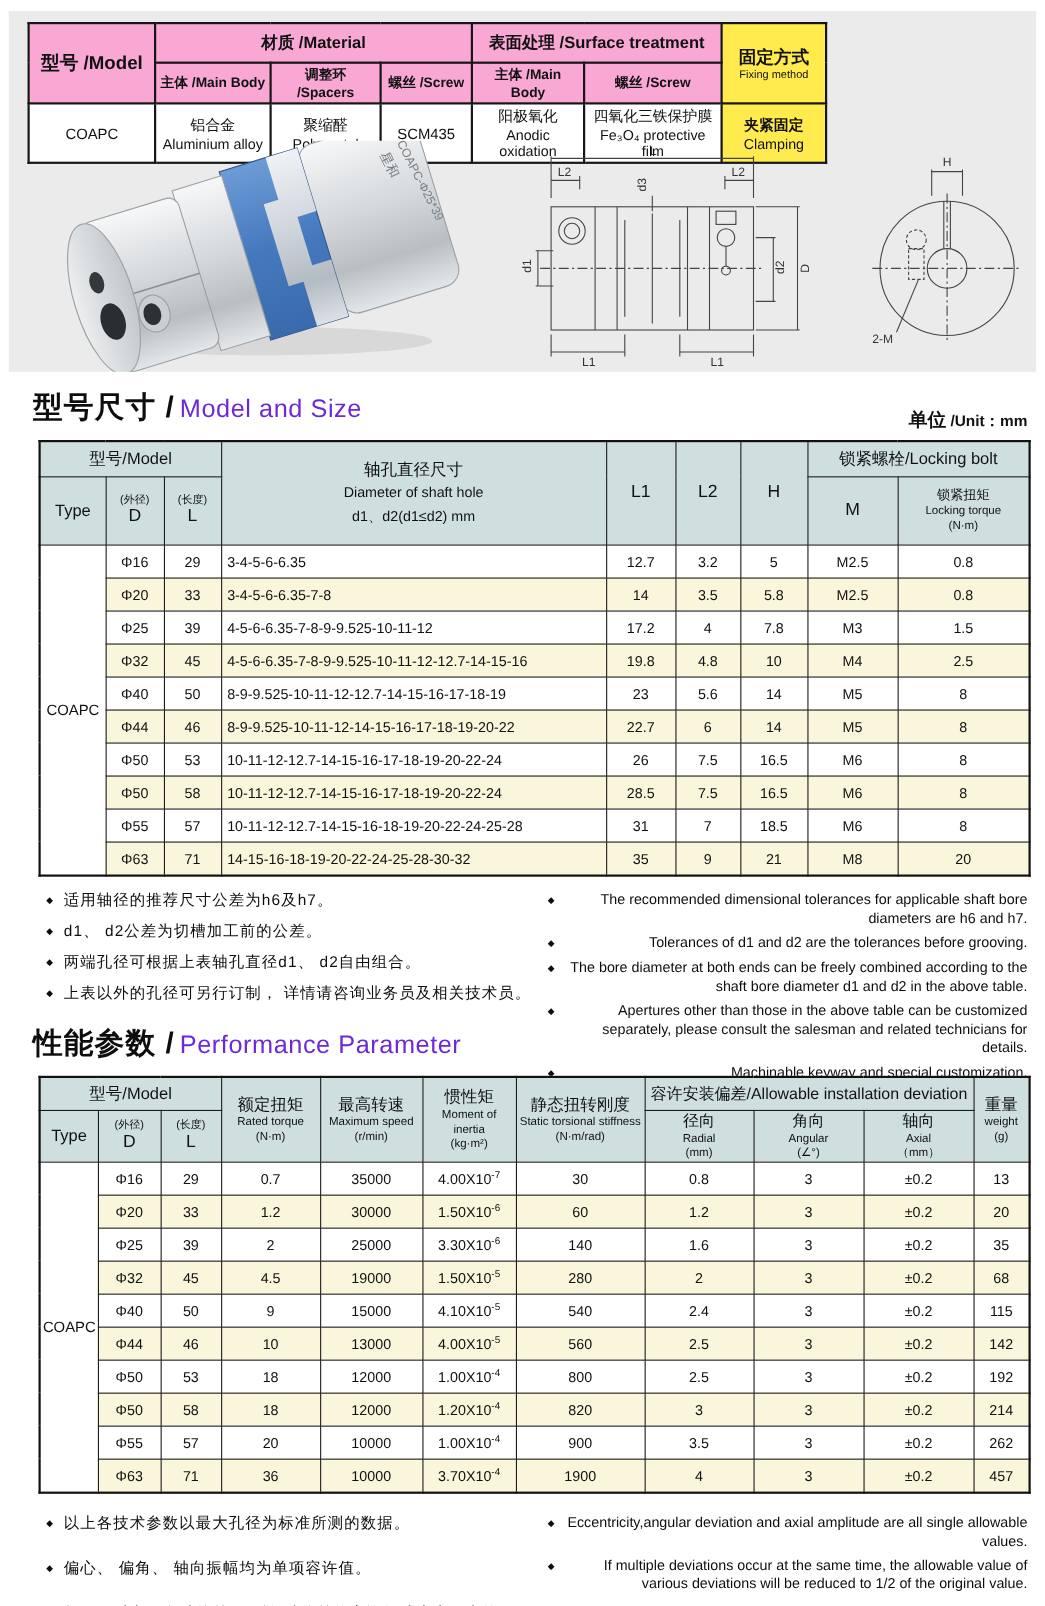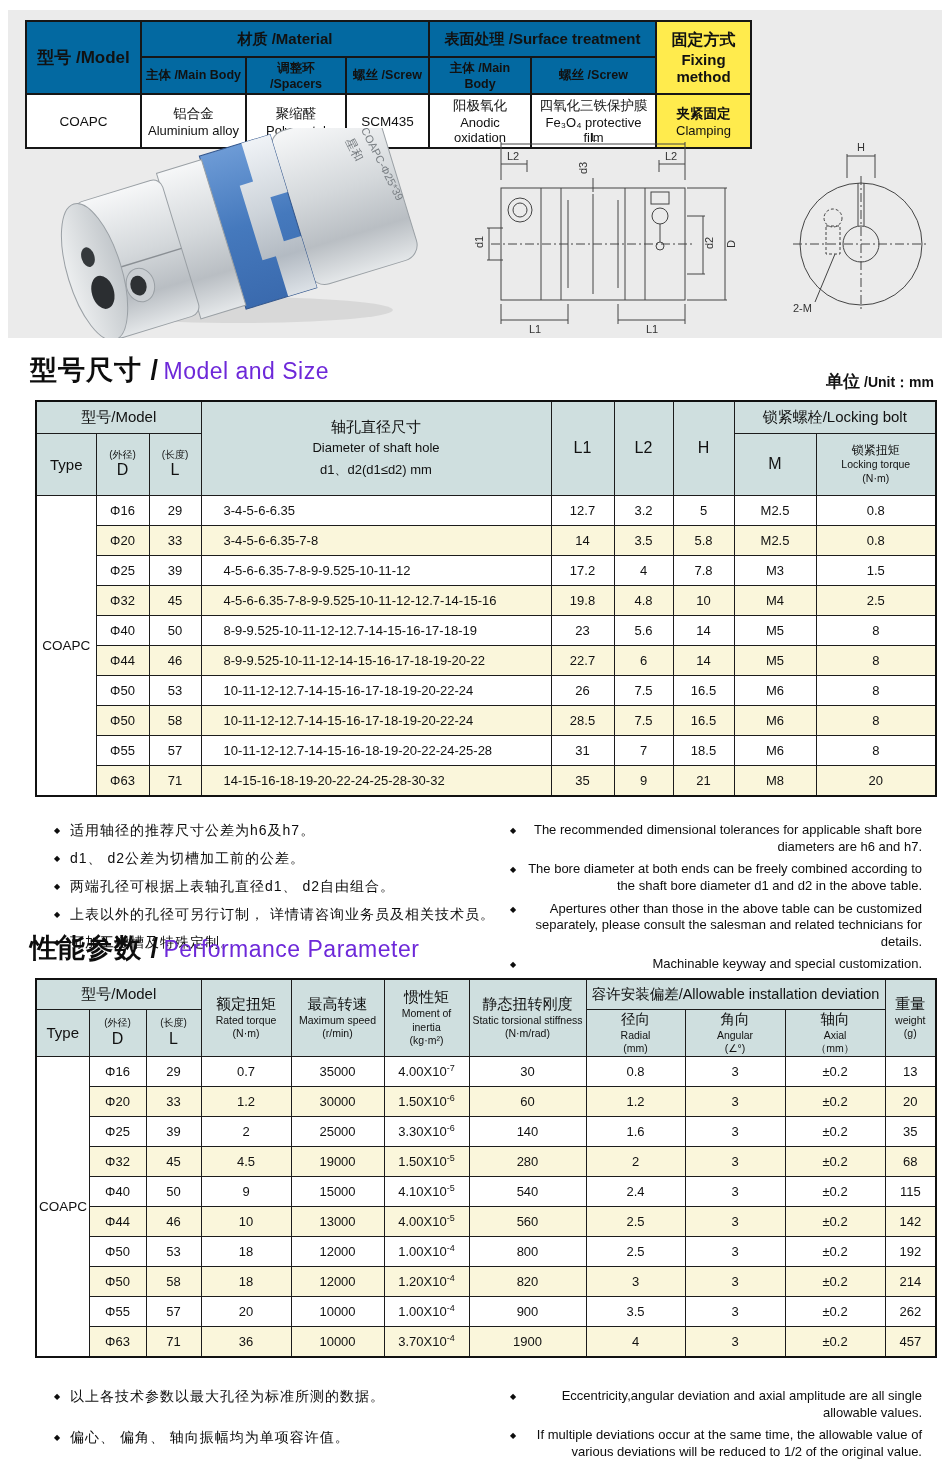--- a/index.html
+++ b/index.html
@@ -6,30 +6,30 @@
   body{
     width:950px;height:1460px;position:relative;background:#ffffff;
     font-family:"Liberation Sans","DejaVu Sans",sans-serif;color:#111;
     -webkit-font-smoothing:antialiased;
   }
   
   .gray-panel{position:absolute;left:8px;top:10px;width:934px;height:328px;background:#ebebeb;}
   
   .top-table{position:absolute;left:17px;top:10px;border-collapse:collapse;table-layout:fixed;background:#fff;}
   .top-table td{border:2px solid #161616;text-align:center;vertical-align:middle;padding:2px 3px;}
-  .top-table .hdr{background:#0369a1;font-weight:bold;}
+  .top-table .hdr{background:#f9a8d4;font-weight:bold;}
   .top-table .model-hdr{font-size:17px;margin-top:26px;}
   .top-table .g-hdr{font-size:15px;height:30px;}
   .top-table .s-hdr{font-size:12.5px;height:28px;}
   .top-table .yellow{background:#ffeb4d;}
   .top-table .cell{height:46px;font-size:13.5px;}
   .top-table .cn{font-size:13.5px;}
   .top-table .en{font-size:13px;}
   .top-table .fix-cn{font-size:16px;font-weight:bold;}
-  .top-table .fix-en{font-size:15px;font-weight:bold;}
+  .top-table .fix-en{font-size:10px;font-weight:normal;}
   
   .sec-title{position:absolute;left:30px;white-space:nowrap;}
   .sec-title .cn{font-size:27px;font-weight:bold;color:#0d0d0d;letter-spacing:1px;}
   .sec-title .en{font-size:23px;color:#6d28d9;letter-spacing:0.5px;}
   .unit-label{position:absolute;right:16px;white-space:nowrap;font-size:14px;font-weight:bold;}
   .unit-label .u-cn{font-size:17px;}
   
   .main-table{position:absolute;left:35px;width:900px;border-collapse:collapse;table-layout:fixed;background:#fff;}
   .main-table th,.main-table td{border:1px solid #1c1c1c;text-align:center;vertical-align:middle;padding:0 2px;}
   .main-table{border:2px solid #111;}
@@ -37,25 +37,25 @@
   .main-table thead tr{height:32px;}
   .h-cn{font-size:14.5px;}
   .h-cn-b{font-size:15px;}
   .h-en{font-size:13px;}
   .h-sm{font-size:10px;line-height:1.25;}
   .h-big{font-size:16px;}
   .h-tiny{font-size:10.5px;line-height:1.3;}
   .main-table td{font-size:13px;height:29px;color:#111;}
   .main-table tr.alt td{background:#faf6db;}
   .main-table td.type-cell{background:#fff;font-size:13.5px;}
-  .main-table td.left{text-align:left;padding-left:22px;}
+  .main-table td.left{text-align:left;padding-left:5px;}
   .main-table sup{font-size:9px;}
   
   .note-col{position:absolute;}
-  .note-list{list-style:none;margin:16px;padding:0;}
+  .note-list{list-style:none;margin:4px;padding:0;}
   .note-list li{position:relative;padding-left:18px;color:#0d0d0d;}
   .note-list li::before{content:"◆";position:absolute;left:2px;top:4px;font-size:8px;}
   .cn-notes li{font-size:14px;letter-spacing:1px;margin-bottom:10px;white-space:nowrap;}
   .en-notes li{font-size:13px;line-height:1.28;margin-bottom:6px;text-align:right;}
   .cn-notes.wide li{margin-bottom:23px;}
   
   .photo-svg{position:absolute;left:30px;top:118px;}
   .draw-svg{position:absolute;left:455px;top:120px;}
   .draw-svg text{font-size:11px;fill:#333;font-family:"Liberation Sans",sans-serif;}
   .photo-svg text{font-family:"Liberation Sans",sans-serif;}
@@ -389,26 +389,26 @@
       </tr>
     </tbody>
 </table>
 
 <div class="note-col" style="left:36px;top:806px;width:448px">
   <ul class="note-list cn-notes" id="size-notes-cn">
       <li>适用轴径的推荐尺寸公差为h6及h7。</li>
       <li>d1、 d2公差为切槽加工前的公差。</li>
       <li>两端孔径可根据上表轴孔直径d1、 d2自由组合。</li>
       <li>上表以外的孔径可另行订制， 详情请咨询业务员及相关技术员。</li>
-      <li>可加工键槽及特殊定制。</li>
     </ul>
 </div>
 <div class="note-col" style="left:492px;top:806px;width:446px">
   <ul class="note-list en-notes" id="size-notes-en">
       <li>The recommended dimensional tolerances for applicable shaft bore diameters are h6 and h7.</li>
+      <li>Tolerances of d1 and d2 are the tolerances before grooving.</li>
       <li>The bore diameter at both ends can be freely combined according to the shaft bore diameter d1 and d2 in the above table.</li>
       <li>Apertures other than those in the above table can be customized separately, please consult the salesman and related technicians for details.</li>
       <li>Machinable keyway and special customization.</li>
     </ul>
 </div>
 
 <div class="sec-title" style="top:930px">
   <span class="cn">性能参数 /</span>
   <span class="en">Performance Parameter</span>
 </div>

